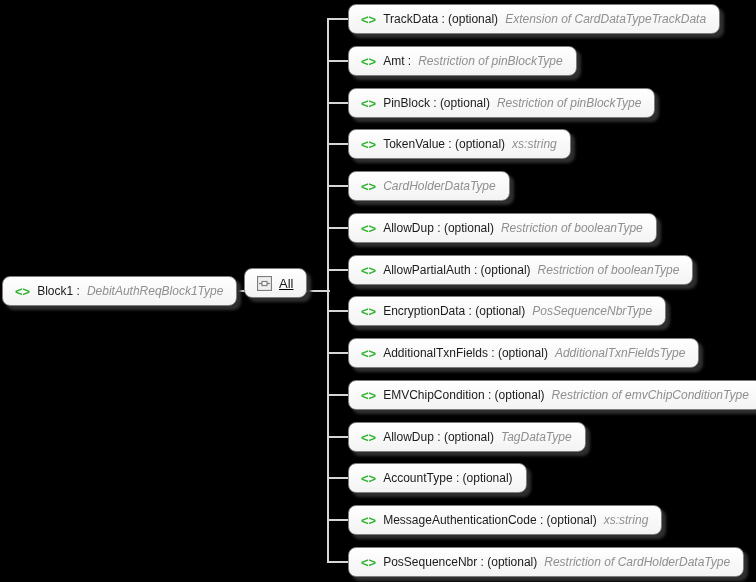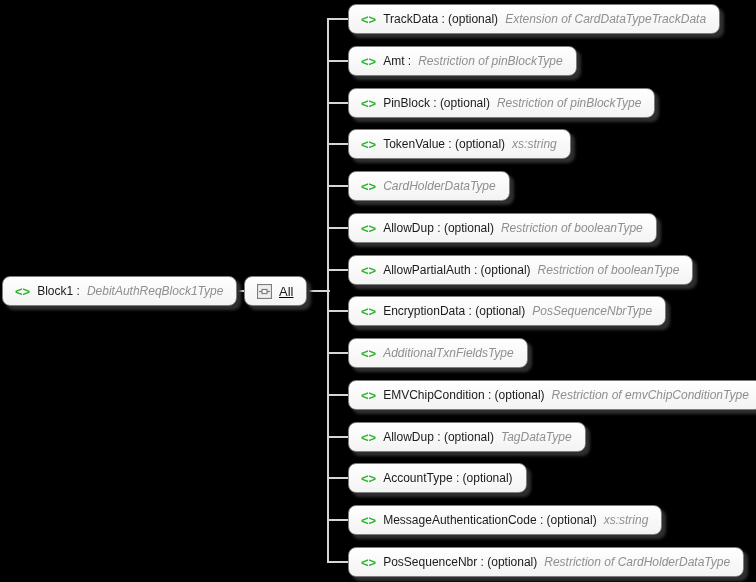--- a/index.html
+++ b/index.html
@@ -77,21 +77,21 @@
   <div class="line hline" style="left:327px; top:477px; width:26px;"></div>
   <div class="line hline" style="left:327px; top:519px; width:26px;"></div>
   <div class="line hline" style="left:327px; top:561px; width:26px;"></div>
 
   <div class="node" style="left:2px; top:276px;">
     <span class="elem-glyph">&lt;&gt;</span>
     <span class="node-label">Block1 :</span>
     <span class="node-type">DebitAuthReqBlock1Type</span>
   </div>
 
-  <div class="node" style="left:244px; top:276px;text-decoration:underline;">
+  <div class="node" style="left:244px; top:268px;text-decoration:underline;">
     <span class="all-icon">
       <svg width="15" height="15" viewBox="0 0 15 15">
         <rect x="0.5" y="0.5" width="14" height="14" fill="#efefef" stroke="#7d7d7d" stroke-width="1.2"></rect>
         <line x1="2" y1="7.5" x2="13" y2="7.5" stroke="#7d7d7d" stroke-width="1.2"></line>
         <rect x="5" y="5.5" width="5" height="4" fill="#ffffff" stroke="#7d7d7d" stroke-width="1.2"></rect>
       </svg>
     </span>
     <span class="compositor-label">All</span>
   </div>
 
@@ -137,20 +137,21 @@
   </div>
 
   <div class="node" style="left:348px; top:296px;">
     <span class="elem-glyph">&lt;&gt;</span>
     <span class="node-label">EncryptionData : (optional)</span>
     <span class="node-type">PosSequenceNbrType</span>
   </div>
 
   <div class="node" style="left:348px; top:338px;">
     <span class="elem-glyph">&lt;&gt;</span>
+    <span class="node-label">AdditionalTxnFields : (optional)</span>
     <span class="node-type">AdditionalTxnFieldsType</span>
   </div>
 
   <div class="node" style="left:348px; top:380px;">
     <span class="elem-glyph">&lt;&gt;</span>
     <span class="node-label">EMVChipCondition : (optional)</span>
     <span class="node-type">Restriction of emvChipConditionType</span>
   </div>
 
   <div class="node" style="left:348px; top:422px;">

